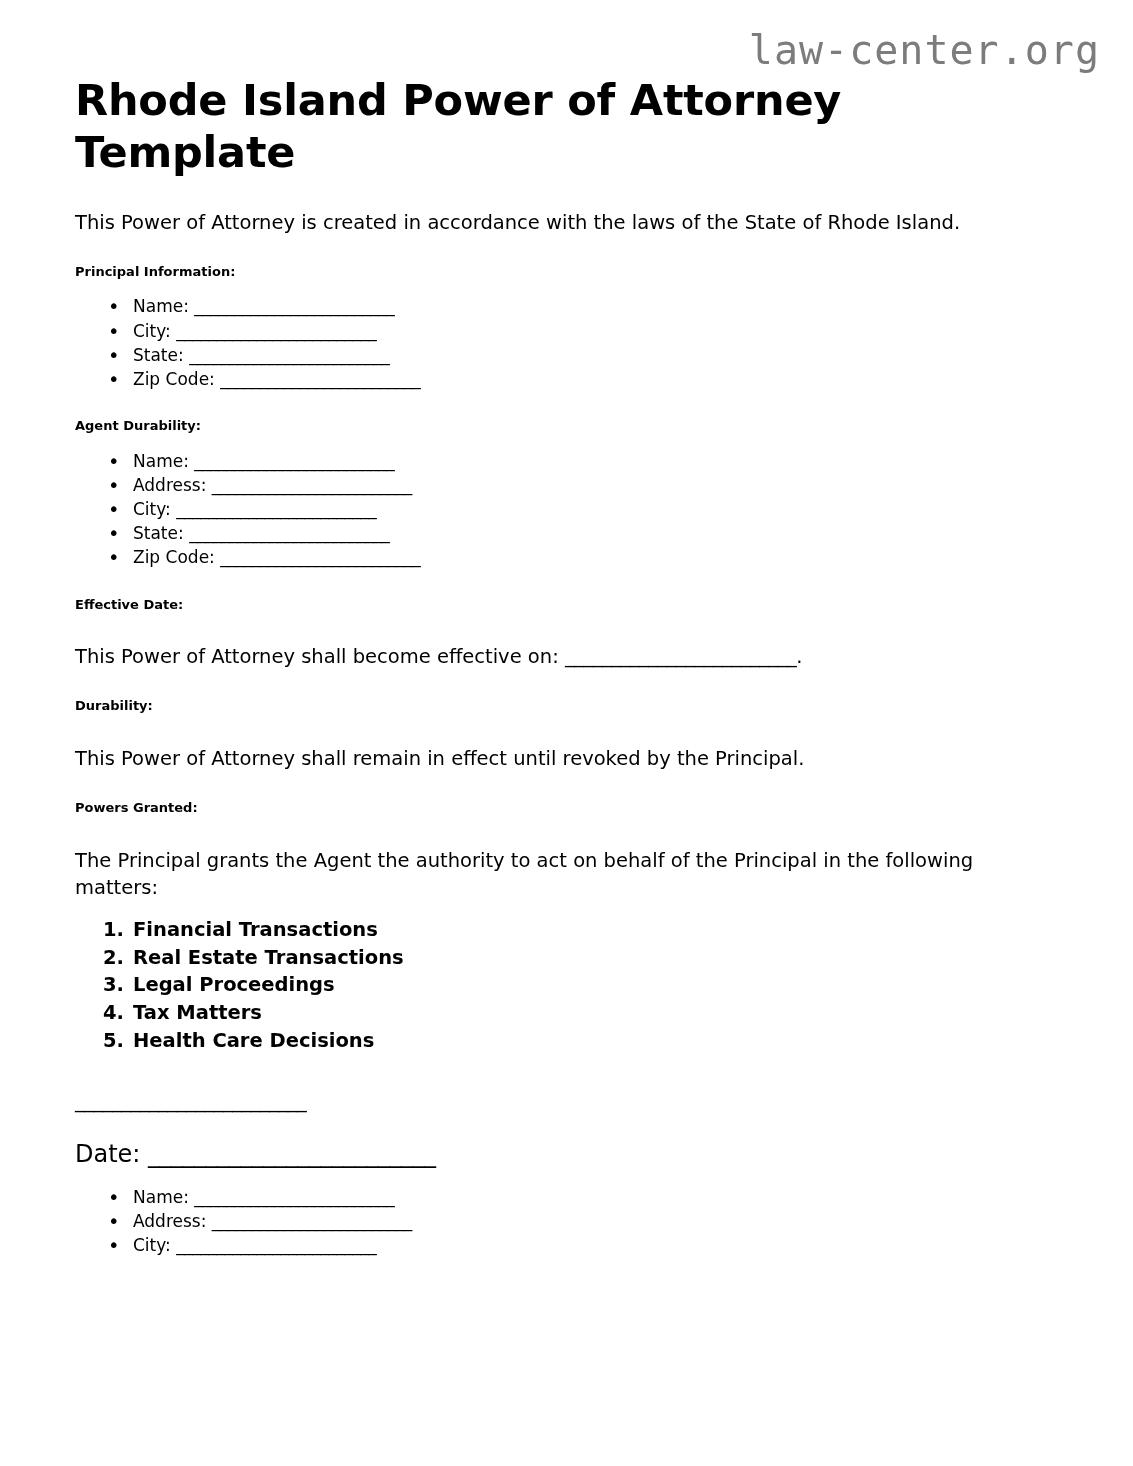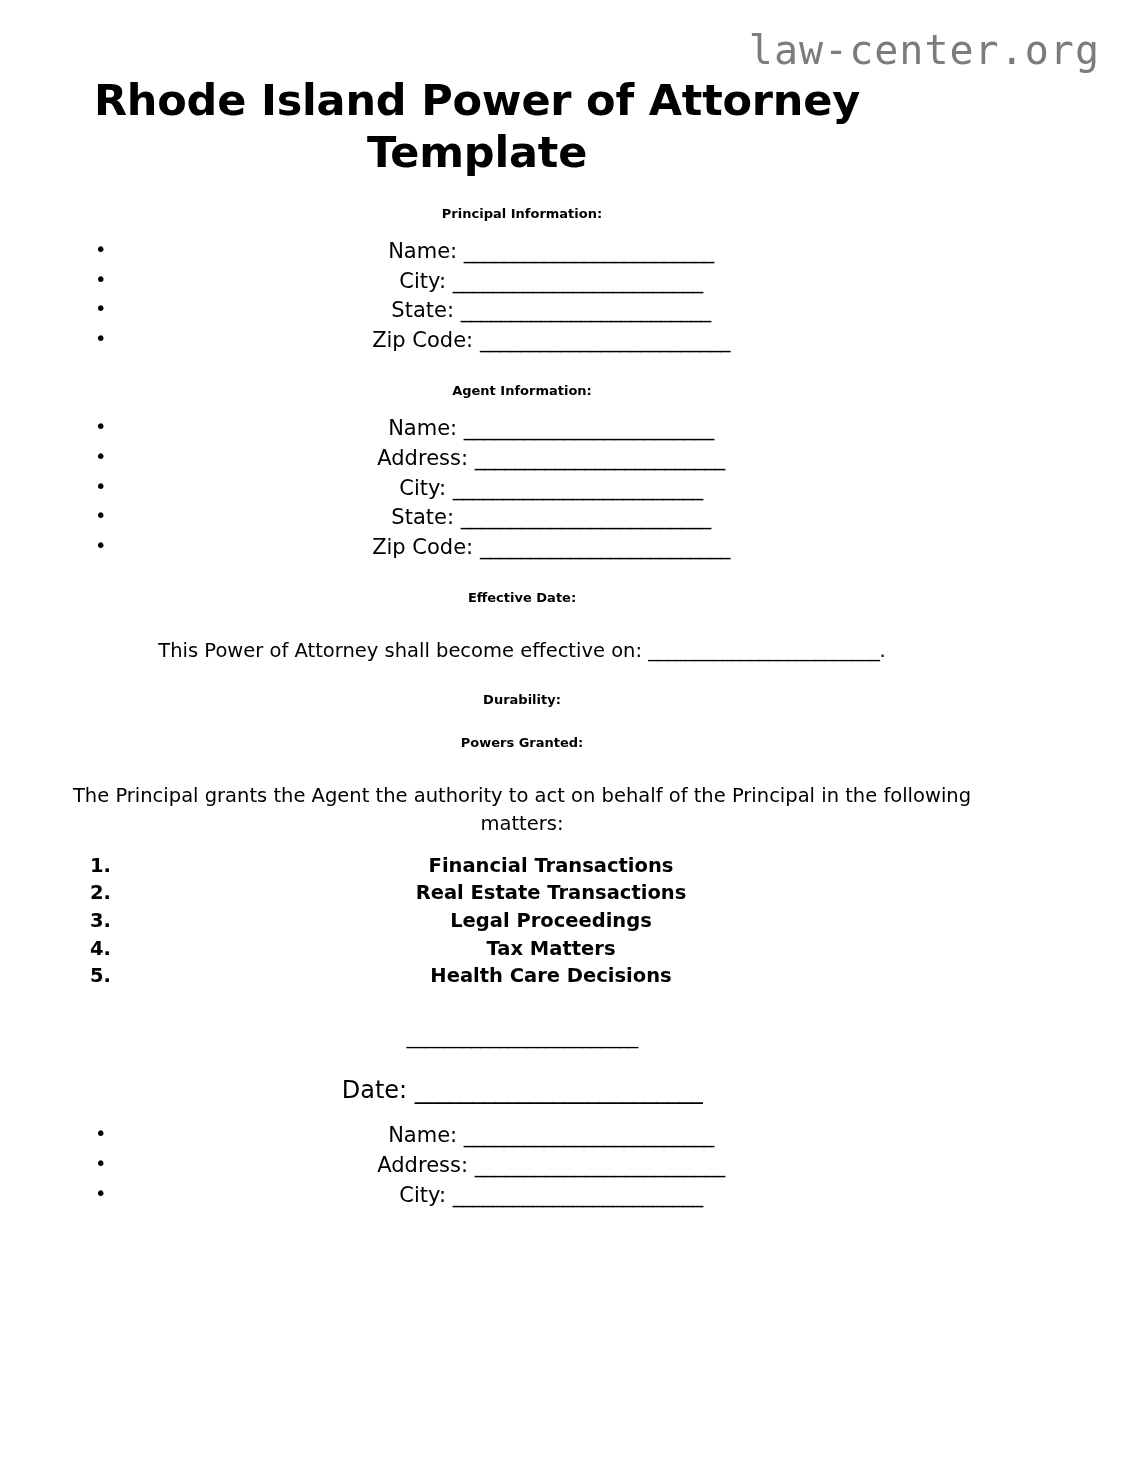--- a/index.html
+++ b/index.html
@@ -34,24 +34,23 @@
     letter-spacing: 1px;
     color: #7c7c7c;
     font-weight: 400;
     white-space: nowrap;
     user-select: none;
   }
 
   
   .content {
     position: absolute;
-    left: 62px;
+    left: 75px;
     top: 74px;
     width: 920px;
-    text-align: center;
   }
 
   h1.doc-title {
     font-size: 43px;
     font-weight: bold;
     line-height: 1.22;
     margin: 0 0 0 0;
     letter-spacing: -0.2px;
     width: 830px;
   }
@@ -69,21 +68,21 @@
     margin: 27px 0 0 0;
     line-height: 1.3;
   }
 
   ul.field-list {
     list-style: none;
     margin: 14px 0 0 0;
     padding: 0 0 0 33px;
   }
   ul.field-list > li {
-    font-size: 21px;
+    font-size: 17px;
     line-height: 1.42;
     position: relative;
     padding-left: 25px;
     white-space: nowrap;
   }
   ul.field-list > li::before {
     content: "\2022";
     position: absolute;
     left: 0;
     top: -1px;
@@ -136,42 +135,44 @@
 <body>
 
 <div class="page">
 
   <div class="watermark">law-center.org</div>
 
   <div class="content">
 
     <h1 class="doc-title">Rhode Island Power of Attorney Template</h1>
 
+    <p class="para">This Power of Attorney is created in accordance with the laws of the State of Rhode Island.</p>
 
     <h2 class="section">Principal Information:</h2>
     <ul class="field-list">
       <li><span>Name:</span> <span class="blank">_________________________</span></li>
       <li><span>City:</span> <span class="blank">_________________________</span></li>
       <li><span>State:</span> <span class="blank">_________________________</span></li>
       <li><span>Zip Code:</span> <span class="blank">_________________________</span></li>
     </ul>
 
-    <h2 class="section">Agent Information:</h2>
+    <h2 class="section">Agent Durability:</h2>
     <ul class="field-list">
       <li><span>Name:</span> <span class="blank">_________________________</span></li>
       <li><span>Address:</span> <span class="blank">_________________________</span></li>
       <li><span>City:</span> <span class="blank">_________________________</span></li>
       <li><span>State:</span> <span class="blank">_________________________</span></li>
       <li><span>Zip Code:</span> <span class="blank">_________________________</span></li>
     </ul>
 
     <h2 class="section">Effective Date:</h2>
     <p class="para"><span>This Power of Attorney shall become effective on: </span><span class="blank">_________________________</span><span>.</span></p>
 
     <h2 class="section">Durability:</h2>
+    <p class="para">This Power of Attorney shall remain in effect until revoked by the Principal.</p>
 
     <h2 class="section">Powers Granted:</h2>
     <p class="para">The Principal grants the Agent the authority to act on behalf of the Principal in the following matters:</p>
     <ol class="powers-list">
       <li>Financial Transactions</li>
       <li>Real Estate Transactions</li>
       <li>Legal Proceedings</li>
       <li>Tax Matters</li>
       <li>Health Care Decisions</li>
     </ol>

